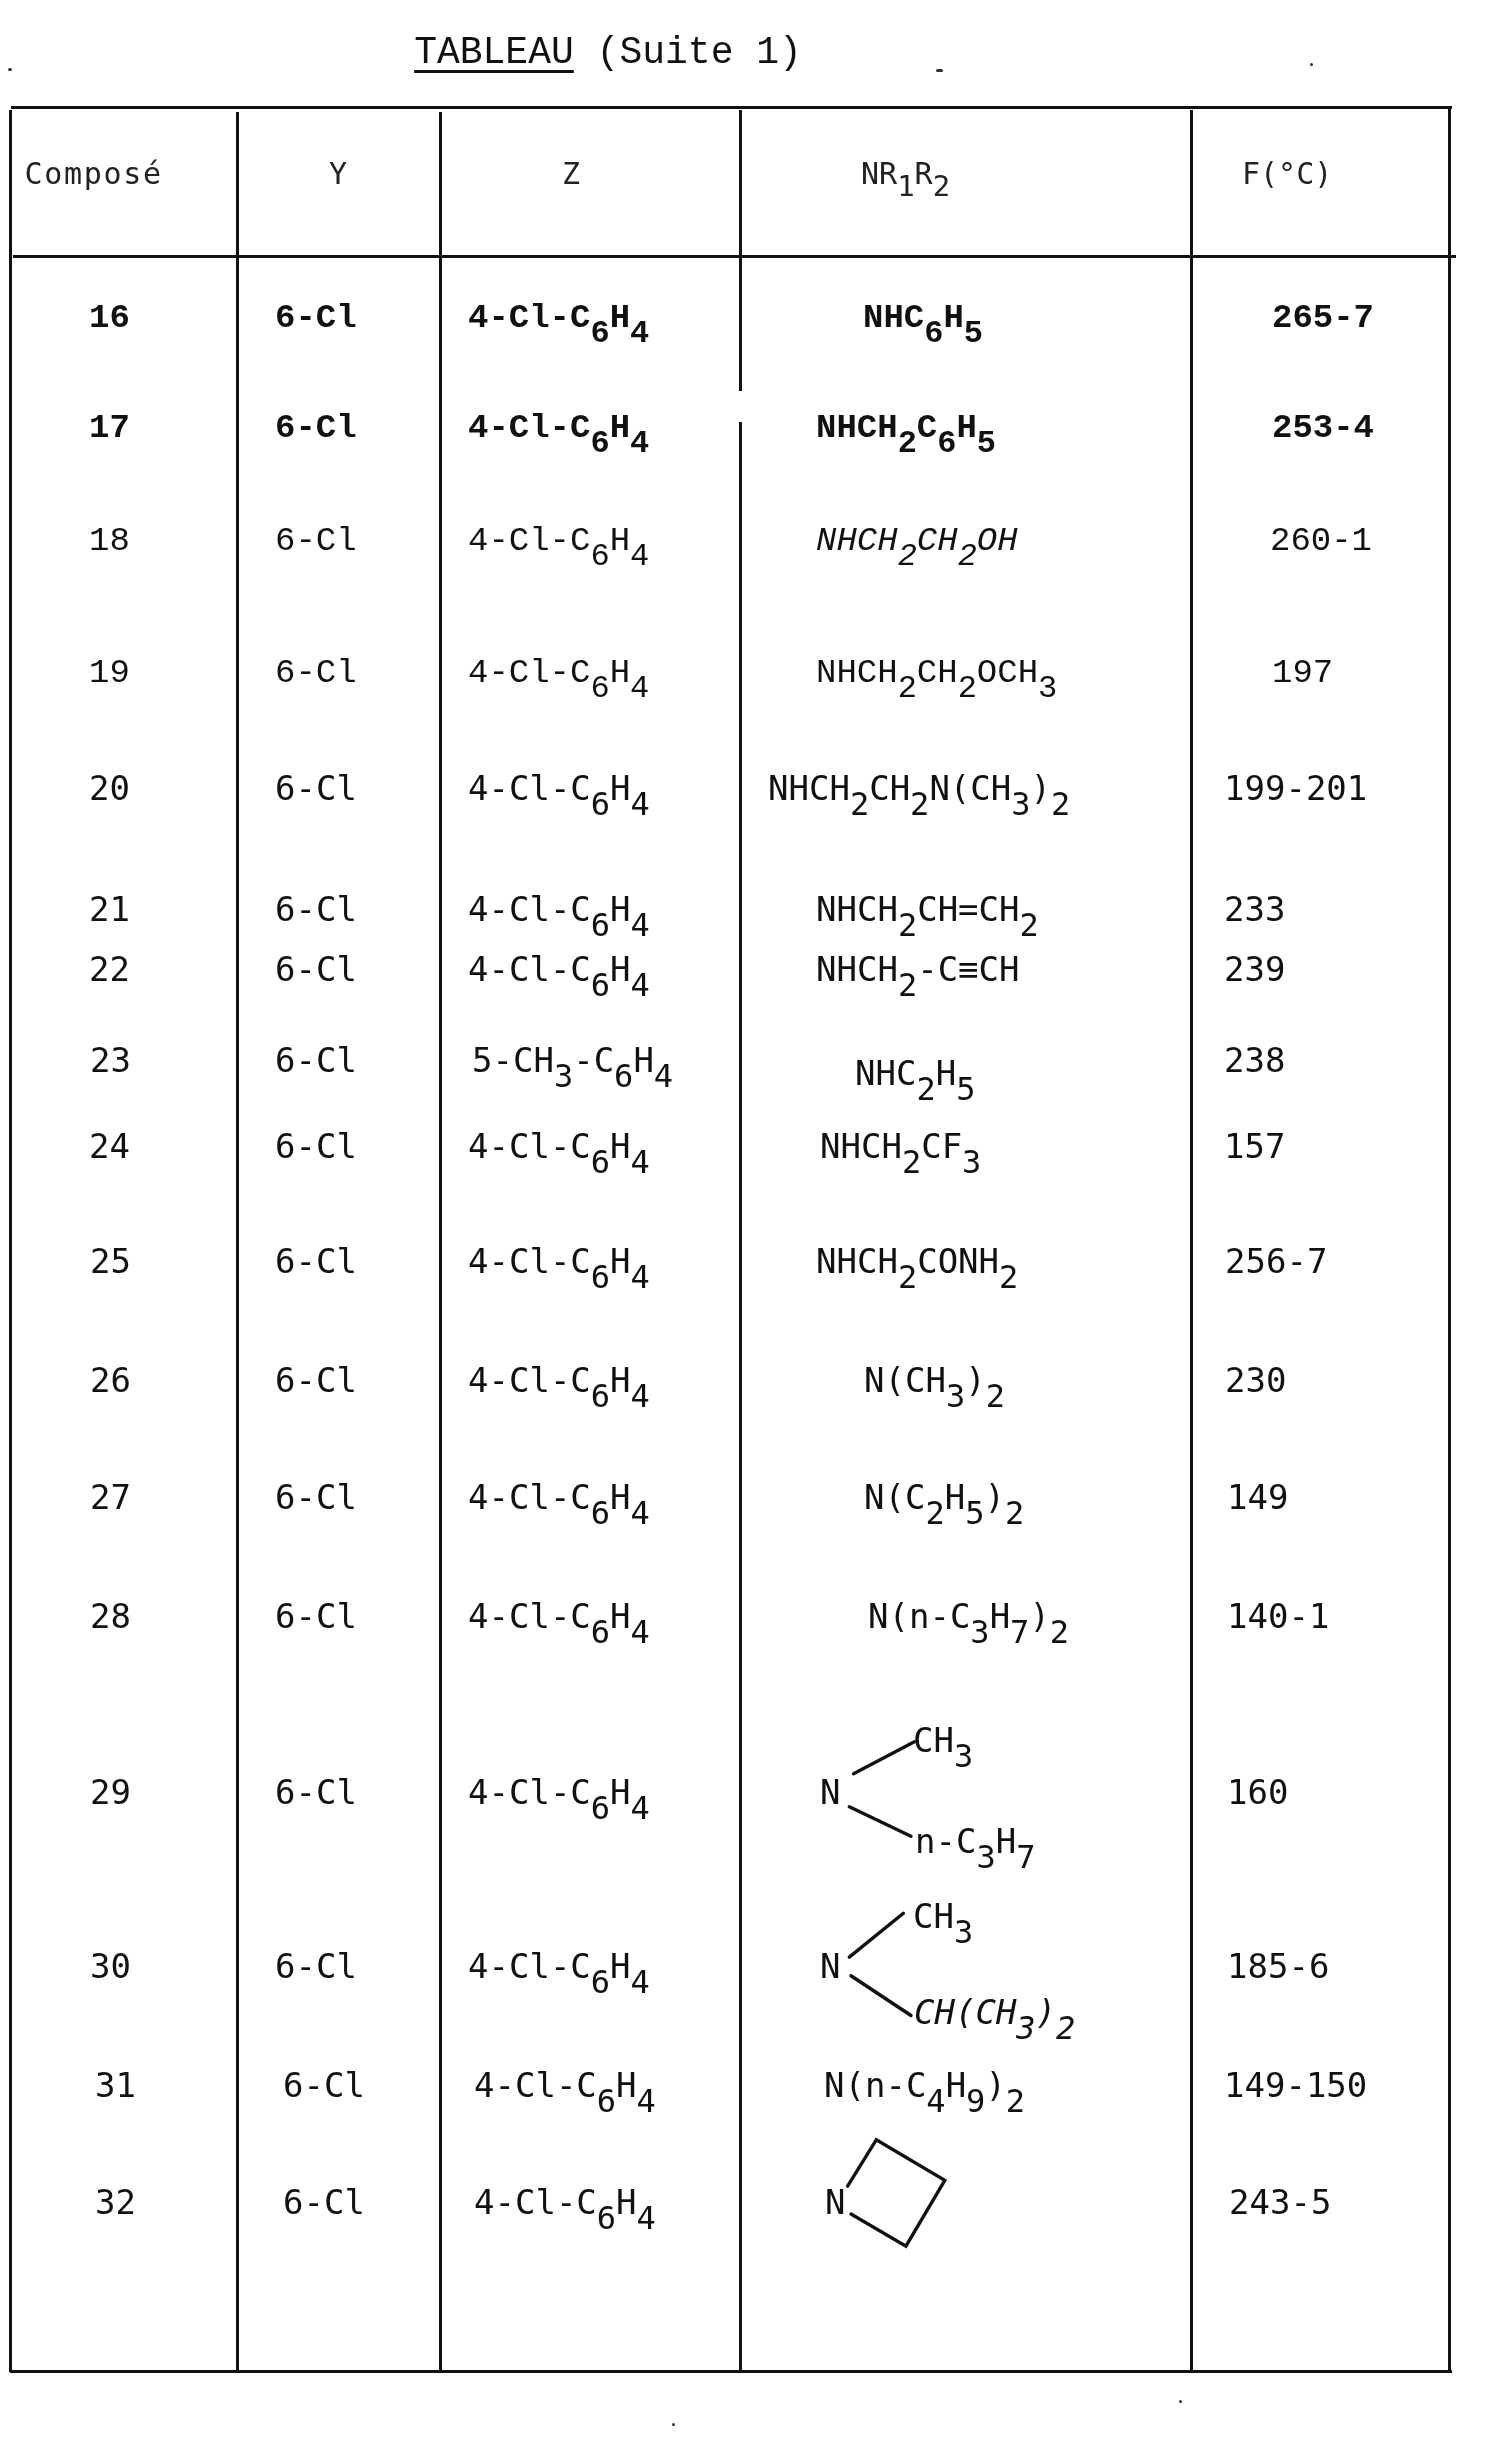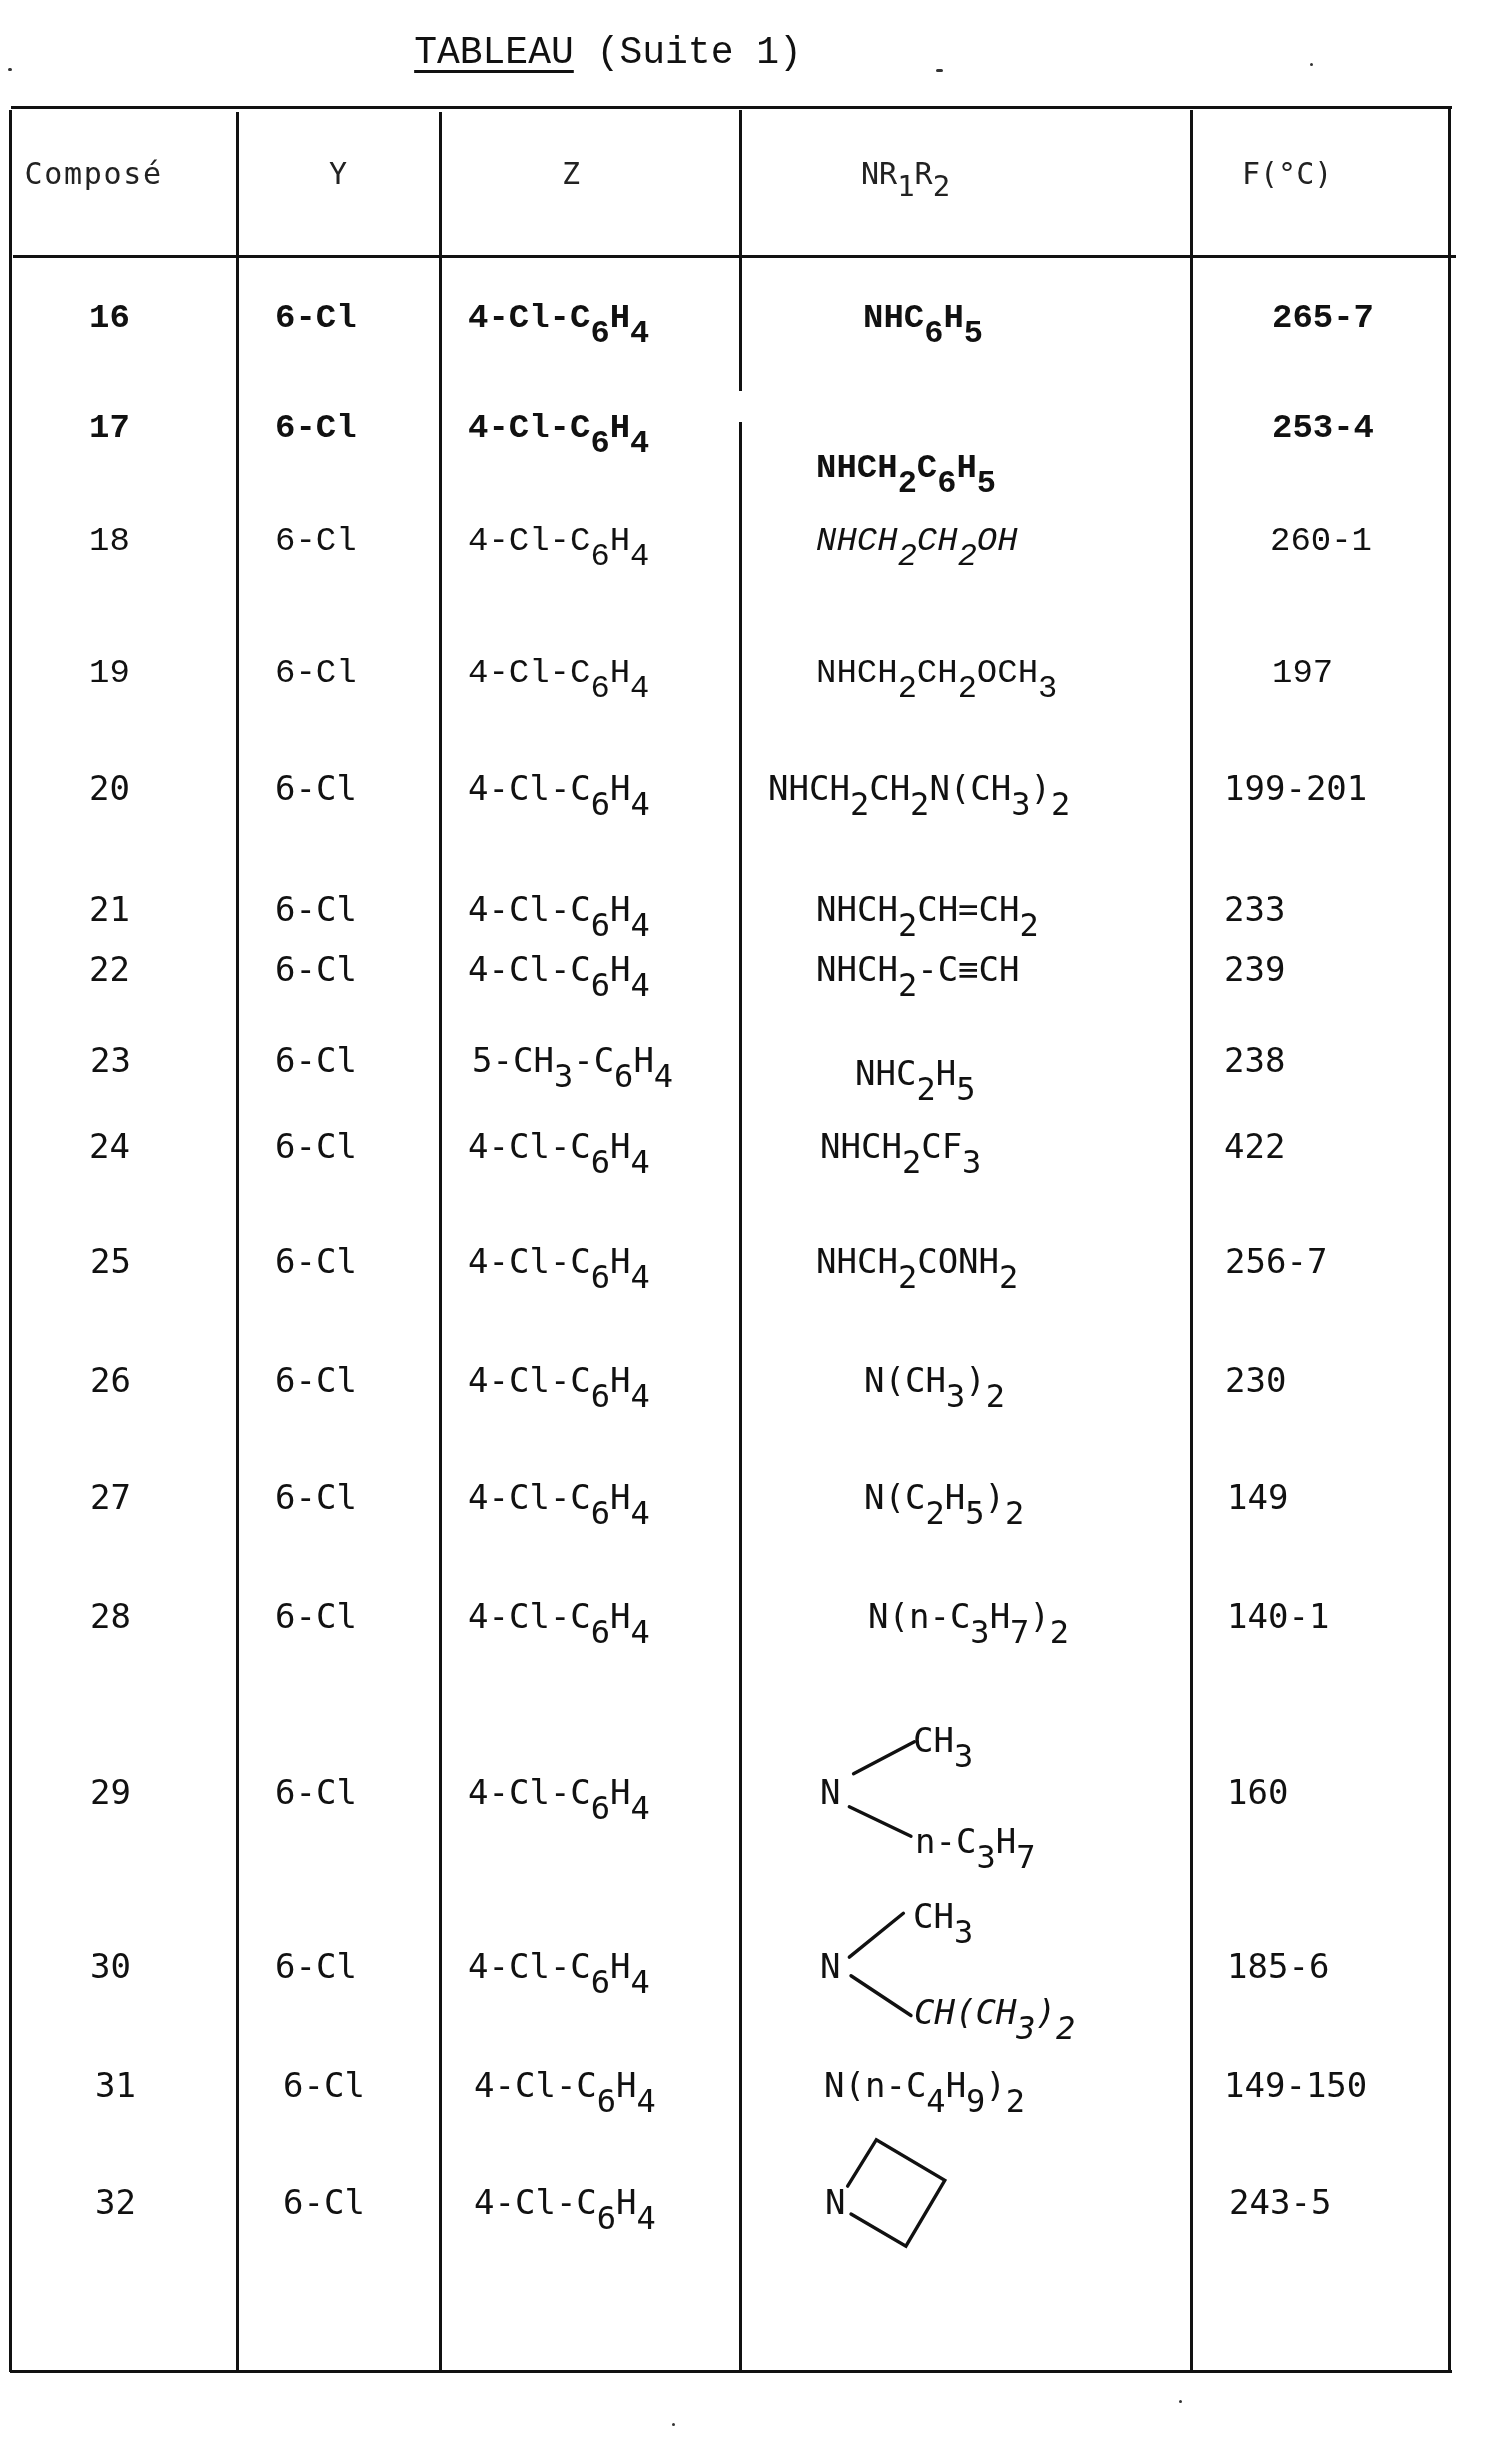--- a/index.html
+++ b/index.html
@@ -52,21 +52,21 @@
         <div class="cell mono bold" style="left: 89px; top: 300px; text-align: center;">16</div>
         <div class="cell mono bold" style="left: 275px; top: 300px;">6-Cl</div>
         <div class="cell mono bold" style="left: 468px; top: 300px;"><span class="">4-Cl-C</span><span class="sub">6</span><span class="">H</span><span class="sub">4</span></div>
         <div class="cell mono bold" style="left: 863px; top: 300px;"><span class="">NHC</span><span class="sub">6</span><span class="">H</span><span class="sub">5</span></div>
         <div class="cell mono bold" style="left: 1272px; top: 300px;">265-7</div>
       </div>
       <div>
         <div class="cell mono bold" style="left: 89px; top: 410px;">17</div>
         <div class="cell mono bold" style="left: 275px; top: 410px;">6-Cl</div>
         <div class="cell mono bold" style="left: 468px; top: 410px;"><span class="">4-Cl-C</span><span class="sub">6</span><span class="">H</span><span class="sub">4</span></div>
-        <div class="cell mono bold" style="left: 816px; top: 410px; margin-top: 40px;"><span class="">NHCH</span><span class="sub">2</span><span class="">C</span><span class="sub">6</span><span class="">H</span><span class="sub">5</span></div>
+        <div class="cell mono bold" style="left: 816px; top: 410px;"><span class="">NHCH</span><span class="sub">2</span><span class="">C</span><span class="sub">6</span><span class="">H</span><span class="sub">5</span></div>
         <div class="cell mono bold" style="left: 1272px; top: 410px;">253-4</div>
       </div>
       <div>
         <div class="cell mono" style="left: 89px; top: 523px;">18</div>
         <div class="cell mono" style="left: 275px; top: 523px;">6-Cl</div>
         <div class="cell mono" style="left: 468px; top: 523px;"><span class="">4-Cl-C</span><span class="sub">6</span><span class="">H</span><span class="sub">4</span></div>
         <div class="cell mono" style="left: 816px; top: 523px; font-style: italic;"><span class="">NHCH</span><span class="sub">2</span><span class="">CH</span><span class="sub">2</span><span class="">OH</span></div>
         <div class="cell mono" style="left: 1270px; top: 523px;">260-1</div>
       </div>
       <div>
@@ -102,21 +102,21 @@
         <div class="cell sans-mono" style="left: 275px; top: 1042px;">6-Cl</div>
         <div class="cell sans-mono" style="left: 472px; top: 1042px;"><span class="">5-CH</span><span class="sub">3</span><span class="">-C</span><span class="sub">6</span><span class="">H</span><span class="sub">4</span></div>
         <div class="cell sans-mono" style="left: 855px; top: 1055px;"><span class="">NHC</span><span class="sub">2</span><span class="">H</span><span class="sub">5</span></div>
         <div class="cell sans-mono" style="left: 1224px; top: 1042px;">238</div>
       </div>
       <div>
         <div class="cell sans-mono" style="left: 89px; top: 1128px;">24</div>
         <div class="cell sans-mono" style="left: 275px; top: 1128px;">6-Cl</div>
         <div class="cell sans-mono" style="left: 468px; top: 1128px;"><span class="">4-Cl-C</span><span class="sub">6</span><span class="">H</span><span class="sub">4</span></div>
         <div class="cell sans-mono" style="left: 820px; top: 1128px;"><span class="">NHCH</span><span class="sub">2</span><span class="">CF</span><span class="sub">3</span></div>
-        <div class="cell sans-mono" style="left: 1224px; top: 1128px;">422</div>
+        <div class="cell sans-mono" style="left: 1224px; top: 1128px;">157</div>
       </div>
       <div>
         <div class="cell sans-mono" style="left: 90px; top: 1243px;">25</div>
         <div class="cell sans-mono" style="left: 275px; top: 1243px;">6-Cl</div>
         <div class="cell sans-mono" style="left: 468px; top: 1243px;"><span class="">4-Cl-C</span><span class="sub">6</span><span class="">H</span><span class="sub">4</span></div>
         <div class="cell sans-mono" style="left: 816px; top: 1243px;"><span class="">NHCH</span><span class="sub">2</span><span class="">CONH</span><span class="sub">2</span></div>
         <div class="cell sans-mono" style="left: 1225px; top: 1243px;">256-7</div>
       </div>
       <div>
         <div class="cell sans-mono" style="left: 90px; top: 1362px;">26</div>

